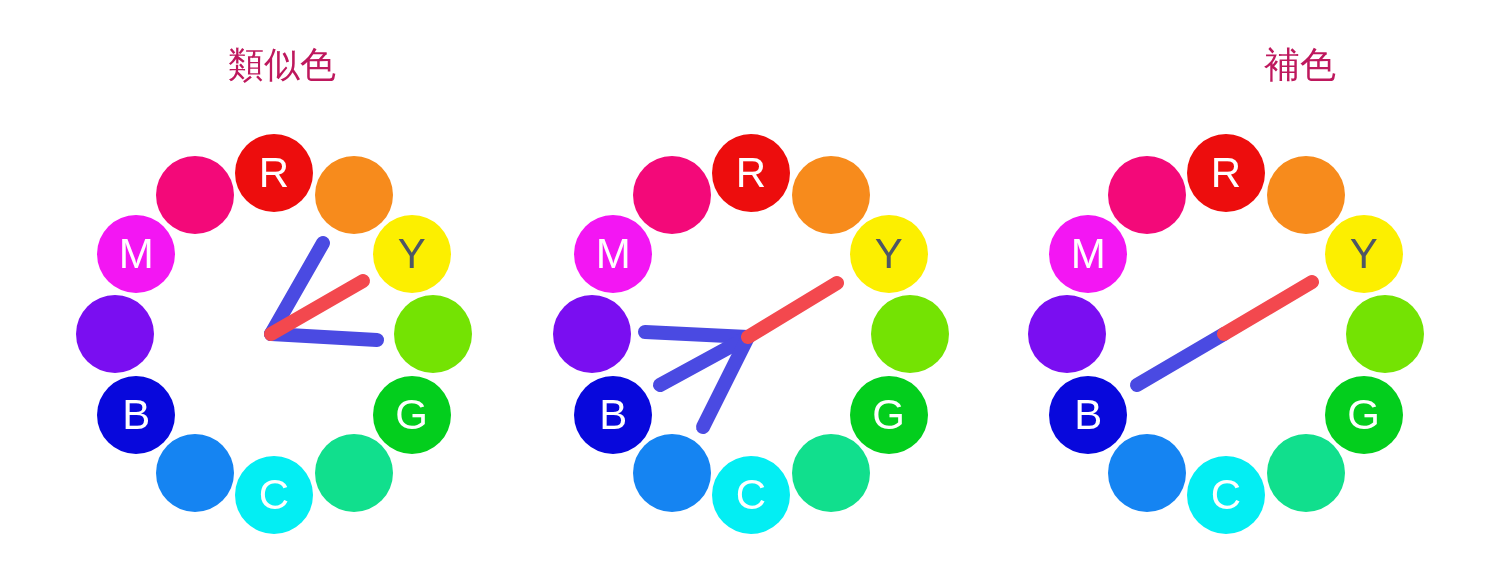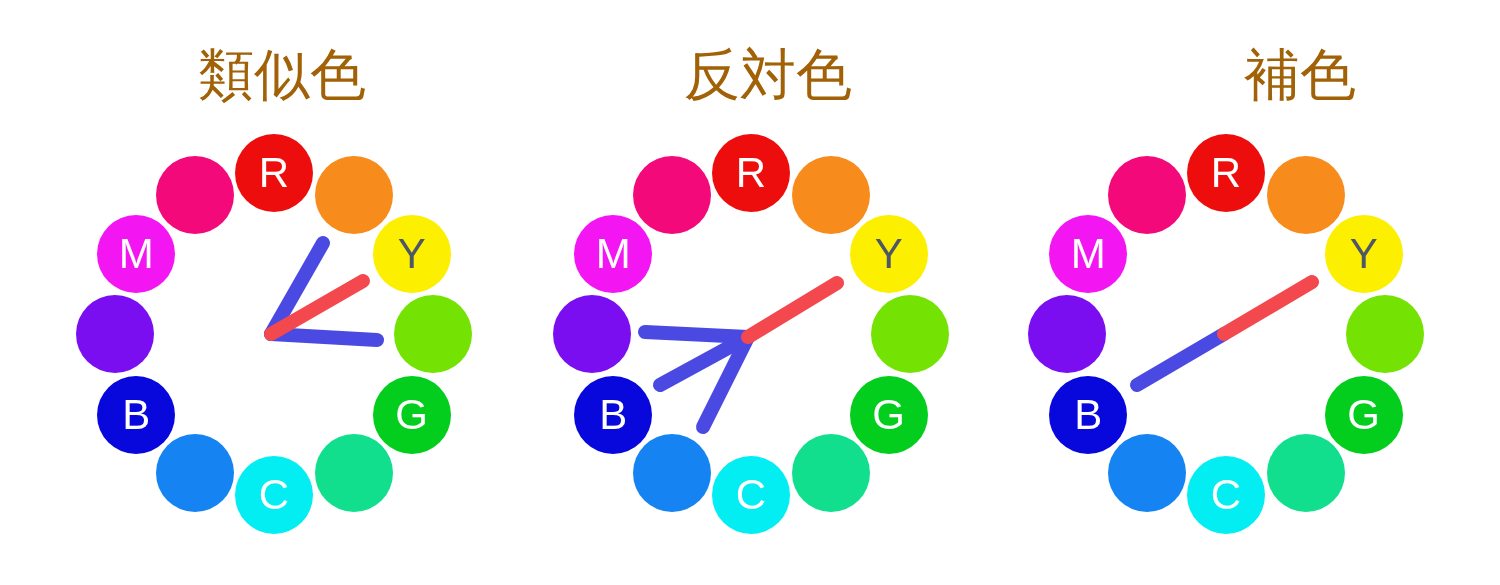--- a/index.html
+++ b/index.html
@@ -12,24 +12,24 @@
     width: 1500px;
     height: 585px;
     background: #ffffff;
     overflow: hidden;
     font-family: "Liberation Sans", sans-serif;
   }
   .panel-title {
     position: absolute;
     top: 47px;
     transform: translateX(-50%);
-    font-size: 56px;
+    font-size: 36px;
     line-height: 1;
     font-weight: 500;
-    color: #a16207;
+    color: #be185d;
     white-space: nowrap;
     letter-spacing: 0px;
   }
   #diagram {
     position: absolute;
     left: 0; top: 0;
     width: 1500px; height: 585px;
   }
   .segment {
     position: absolute;
@@ -50,21 +50,20 @@
     pointer-events: none;
   }
 </style>
 </head>
 <body>
 
 <div id="stage">
 
   <div class="panel-title" style="left:282px">類似色</div>
 
-  <div class="panel-title" style="left:768px">反対色</div>
 
   <div class="panel-title" style="left:1300px">補色</div>
 
   <div id="diagram">
       <div class="segment" style="left: 235px; top: 134px; background: rgb(237, 13, 13); color: rgb(255, 255, 255);">R</div>
       <div class="segment" style="left: 314.5px; top: 155.57px; background: rgb(247, 139, 28); color: rgb(255, 255, 255);"></div>
       <div class="segment" style="left: 372.698px; top: 214.5px; background: rgb(252, 239, 0); color: rgb(78, 87, 101);">Y</div>
       <div class="segment" style="left: 394px; top: 295px; background: rgb(116, 227, 3); color: rgb(255, 255, 255);"></div>
       <div class="segment" style="left: 372.698px; top: 375.5px; background: rgb(3, 206, 29); color: rgb(255, 255, 255);">G</div>
       <div class="segment" style="left: 314.5px; top: 434.43px; background: rgb(17, 223, 141); color: rgb(255, 255, 255);"></div>

